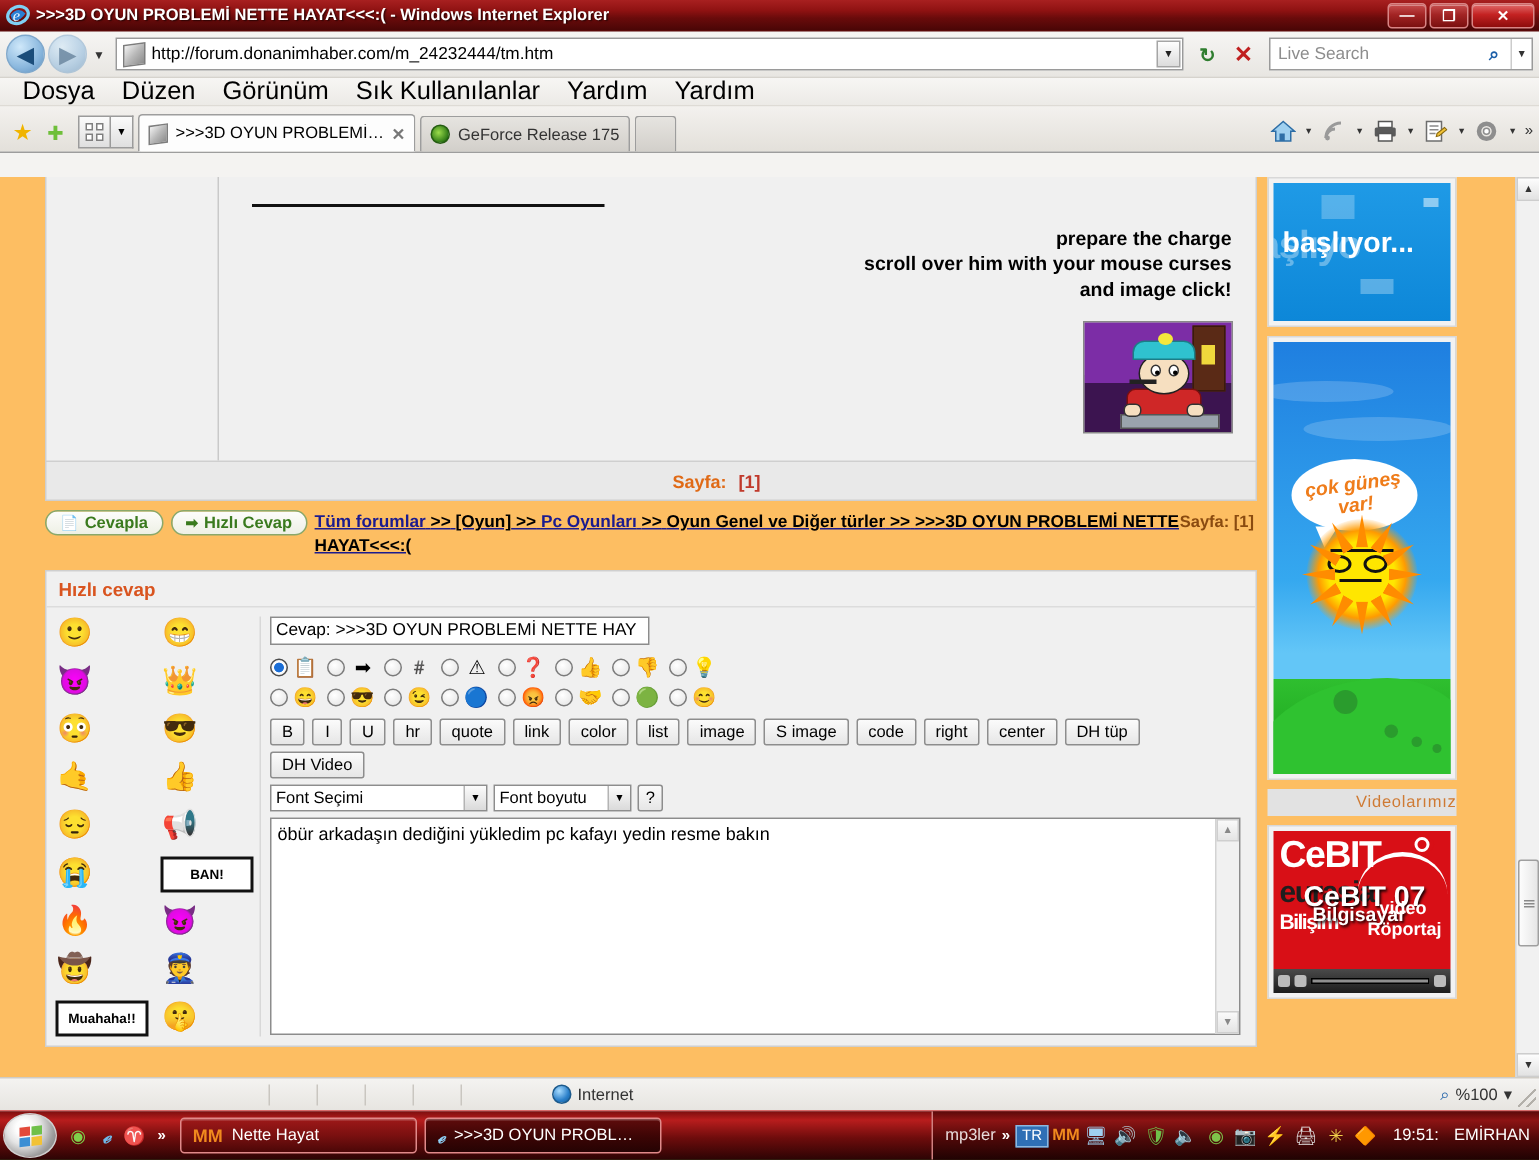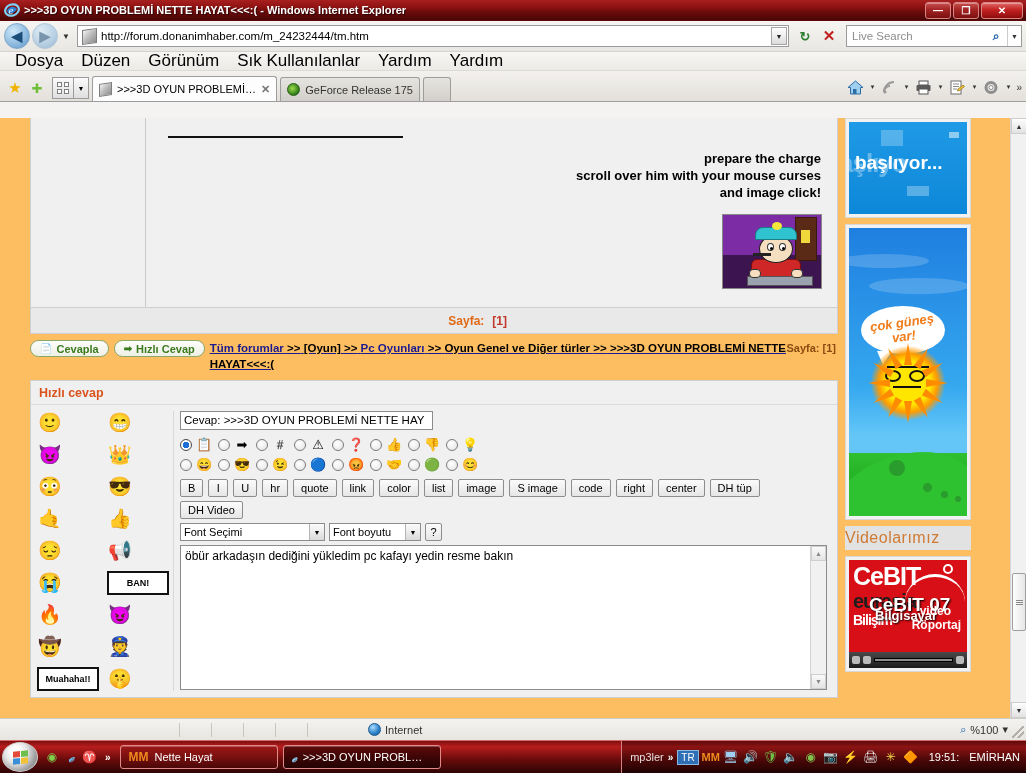--- a/index.html
+++ b/index.html
@@ -400,22 +400,22 @@
   .sun .eye { position:absolute; top:0; width:16px; height:12px; border:2px solid #111; border-radius:50%; background:transparent;}
   .sun .eye.l { left:0;} .sun .eye.r { left:24px;}
   .sun .brow { position:absolute; left:2px; top:-4px; width:42px; height:0; border-top:2px solid #111; }
   .sun .mouth { position:absolute; left:8px; top:16px; width:28px; height:0; border-top:2px solid #111;}
   .hill {
     position: absolute; left: -20px; bottom: -10px; width: 160px; height: 74px;
     background: #2fc230; border-radius: 60% 40% 0 0 / 100% 80% 0 0;
   }
   .tree { position: absolute; background: #2a9c2d; border-radius: 50%; }
   .ad-label {
-    background: #e2e2e2; text-align: left; color: #cf7a33;
-    font-size: 16px; padding: 3px 0; letter-spacing: .5px;
+    background: #e2e2e2; text-align: right; color: #cf7a33;
+    font-size: 11px; padding: 3px 0; letter-spacing: .5px;
   }
   .ad3 {
     height: 92px; background: #d80f16; position: relative; overflow: hidden;
     color: #fff;
   }
   .ad3 .cebit { position:absolute; left:4px; top:2px; font-size:25px; font-weight:bold; letter-spacing:-1px;}
   .ad3 .eurasia { position:absolute; left:4px; top:30px; font-size:20px; font-weight:bold; color:#1e1e1e; letter-spacing:-1px;}
   .ad3 .bilisim { position:absolute; left:4px; top:52px; font-size:14px; font-weight:bold; color:#fff; letter-spacing:-1px;}
   .ad3 .bridge { position:absolute; right:2px; top:14px; width:60px; height:28px;
     border-top: 3px solid #fff; border-radius: 50% 50% 0 0 / 100% 100% 0 0; }

